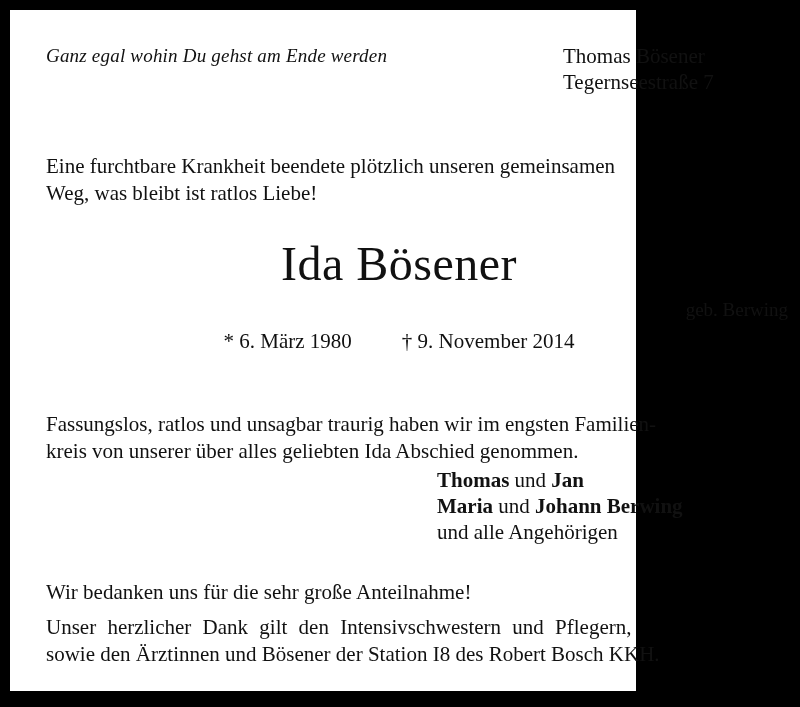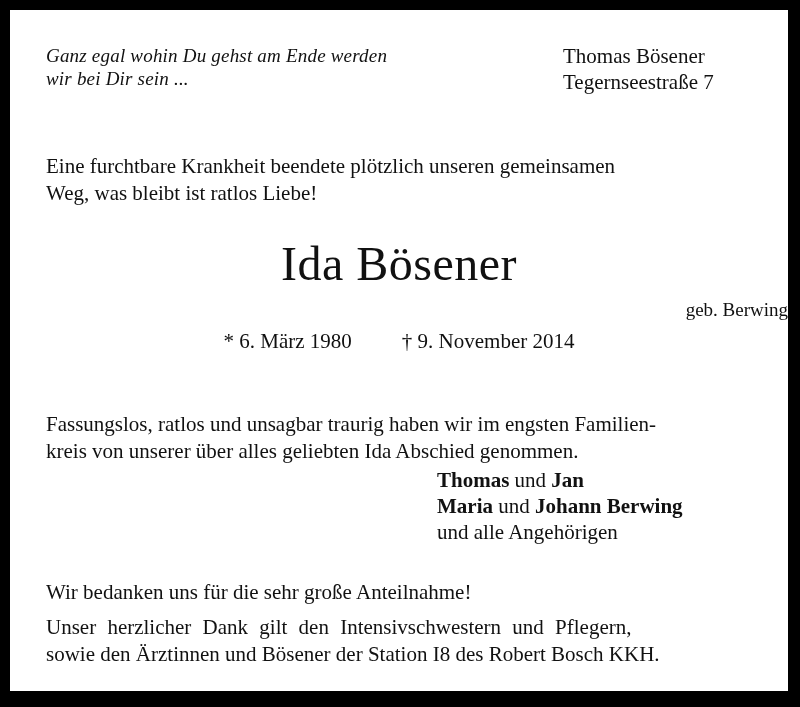--- a/index.html
+++ b/index.html
@@ -1,18 +1,18 @@
 <!DOCTYPE html>
 <html><head>
 <meta charset="utf-8">
 <style>
   html, body { margin:0; padding:0; background:#000; }
   body { width:800px; height:707px; position:relative; overflow:hidden; }
   .frame {
-    position:absolute; left:10px; top:10px; width:778px; height:681px;
+    position:absolute; left:10px; top:10px; width:626px; height:681px;
     background:#fff; color:#111;
     font-family:"Liberation Serif", "DejaVu Serif", serif;
   }
   .motto {
     position:absolute; left:36px; top:34px; width:470px;
     font-style:italic; font-size:19px; line-height:23px;
     letter-spacing:0.2px;
   }
   .address {
     position:absolute; left:553px; top:33px;
@@ -55,21 +55,20 @@
   }
   .line { display:block; white-space:nowrap; }
 </style>
 </head>
 <body>
 
 <div class="frame">
 
   <div class="motto">
     <span class="line">Ganz egal wohin Du gehst am Ende werden</span>
-    <span class="line">wir bei Dir sein ...</span>
   </div>
 
   <div class="address">
     <span class="line">Thomas Bösener</span>
     <span class="line">Tegernseestraße 7</span>
   </div>
 
   <div class="intro">
     <span class="line">Eine furchtbare Krankheit beendete plötzlich unseren gemeinsamen</span>
     <span class="line">Weg, was bleibt ist ratlos Liebe!</span>

